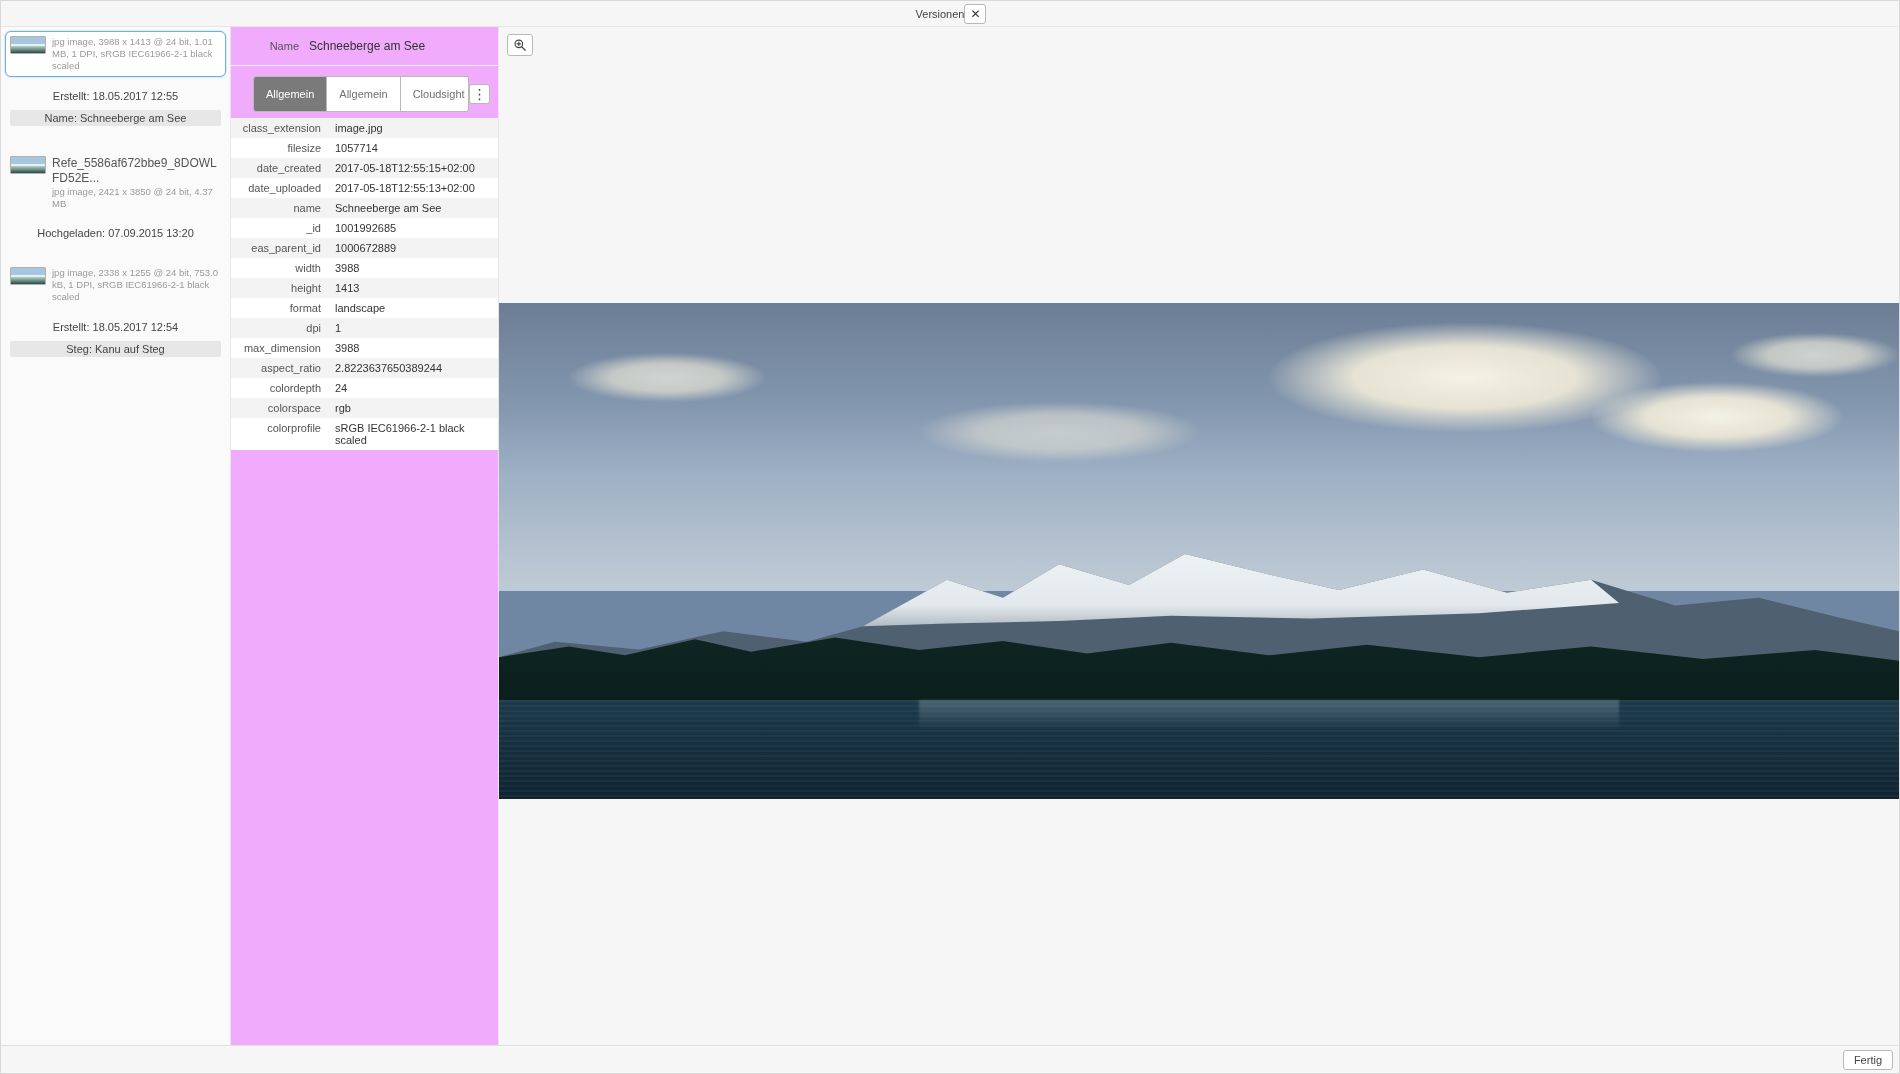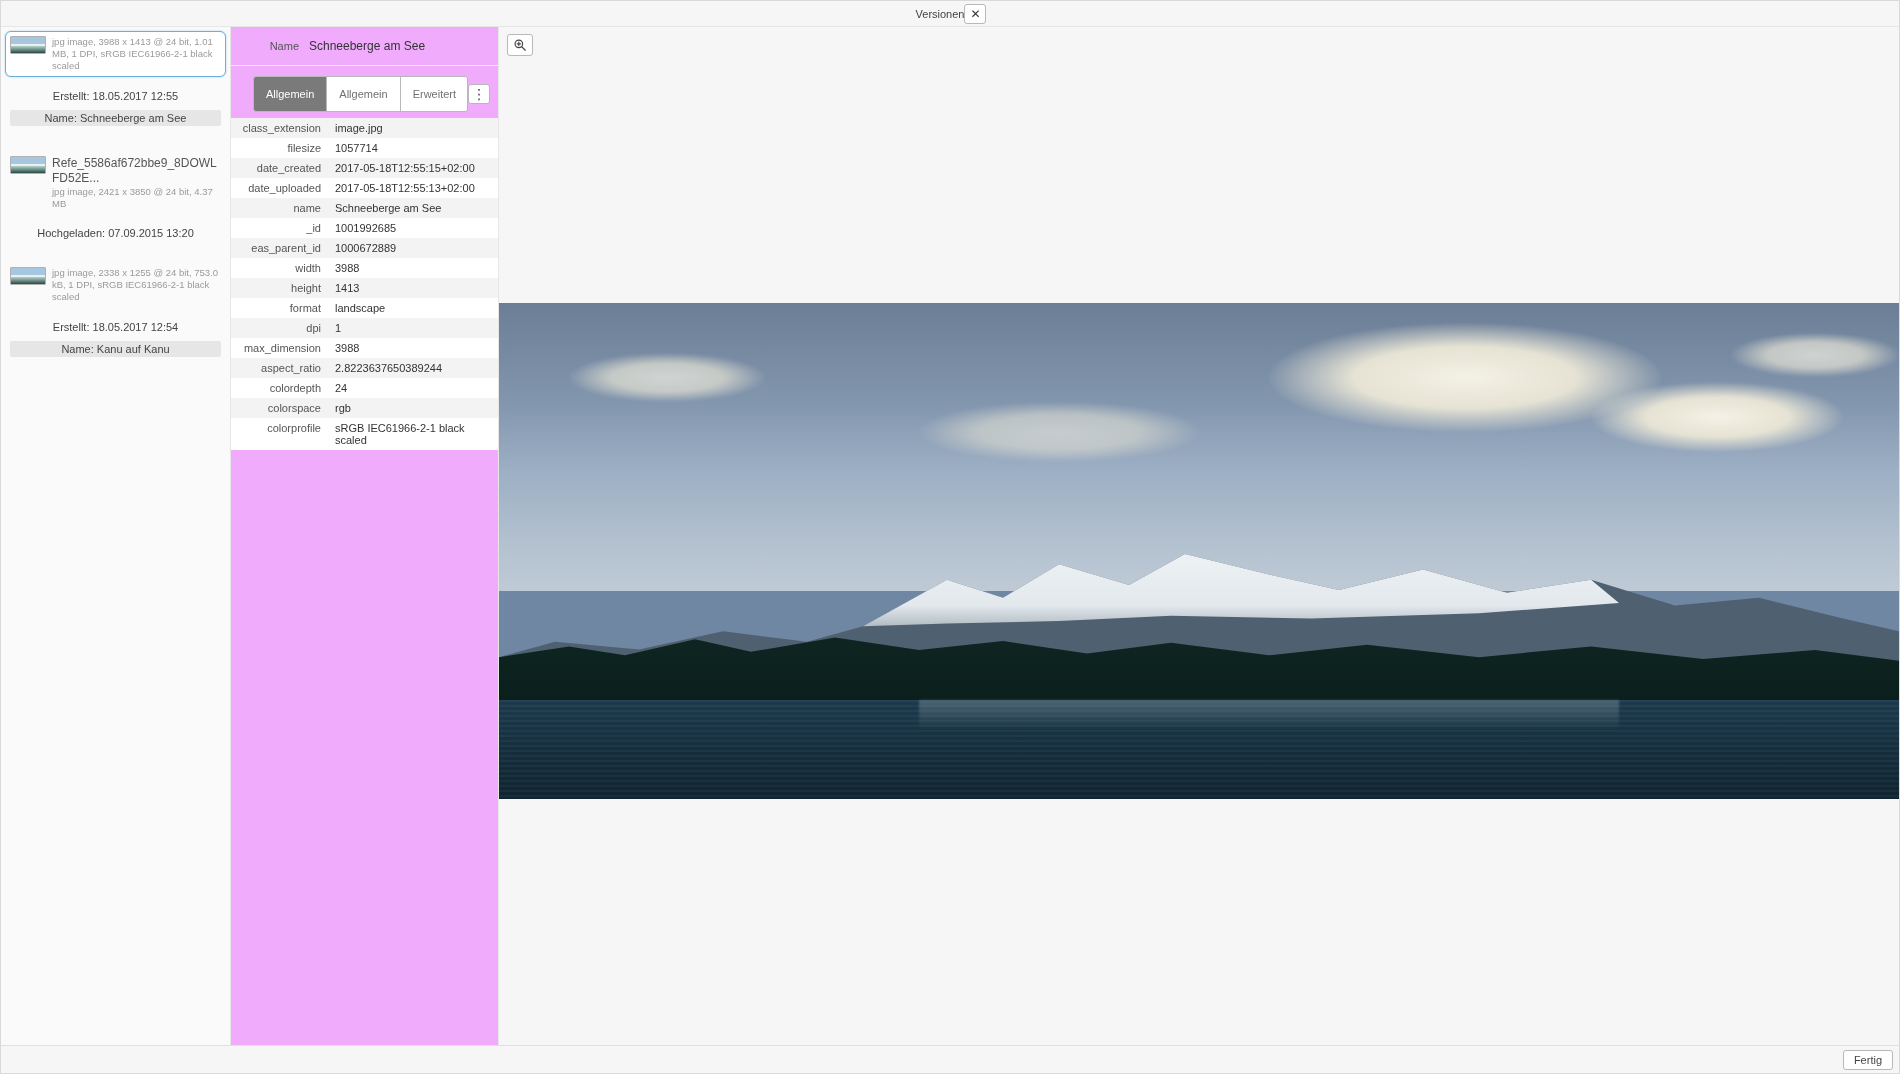--- a/index.html
+++ b/index.html
@@ -258,36 +258,36 @@
       <div class="vitem">
         <div class="row1">
           <div class="thumb"></div>
           <div>
             <div class="meta-line">jpg image,  2338 x 1255 @ 24 bit,  753.0 kB,  1 DPI,  sRGB IEC61966-2-1 black scaled</div>
           </div>
         </div>
       </div>
       <div class="vitem" style="padding-top:0;padding-bottom:0;margin-top:-2px">
         <div class="label-bar">Erstellt: 18.05.2017 12:54</div>
-        <div class="label-bar shaded">Name: Kanu auf Kanu</div>
+        <div class="label-bar shaded">Steg: Kanu auf Steg</div>
       </div>
 
     </div>
 
     <div class="details">
       <div class="detail-header">
         <div class="lbl">Name</div>
         <div class="val">Schneeberge am See</div>
       </div>
 
       <div class="tabs-row">
         <div class="tabs">
           <div class="tab active">Allgemein</div>
           <div class="tab">Allgemein</div>
-          <div class="tab">Erweitert</div>
+          <div class="tab">Cloudsight</div>
         </div>
         <div class="more-btn">
           <span>⋮</span>
         </div>
       </div>
 
       <table class="meta">
         <tbody id="meta-body">
             <tr>
               <td class="k">class_extension</td>

